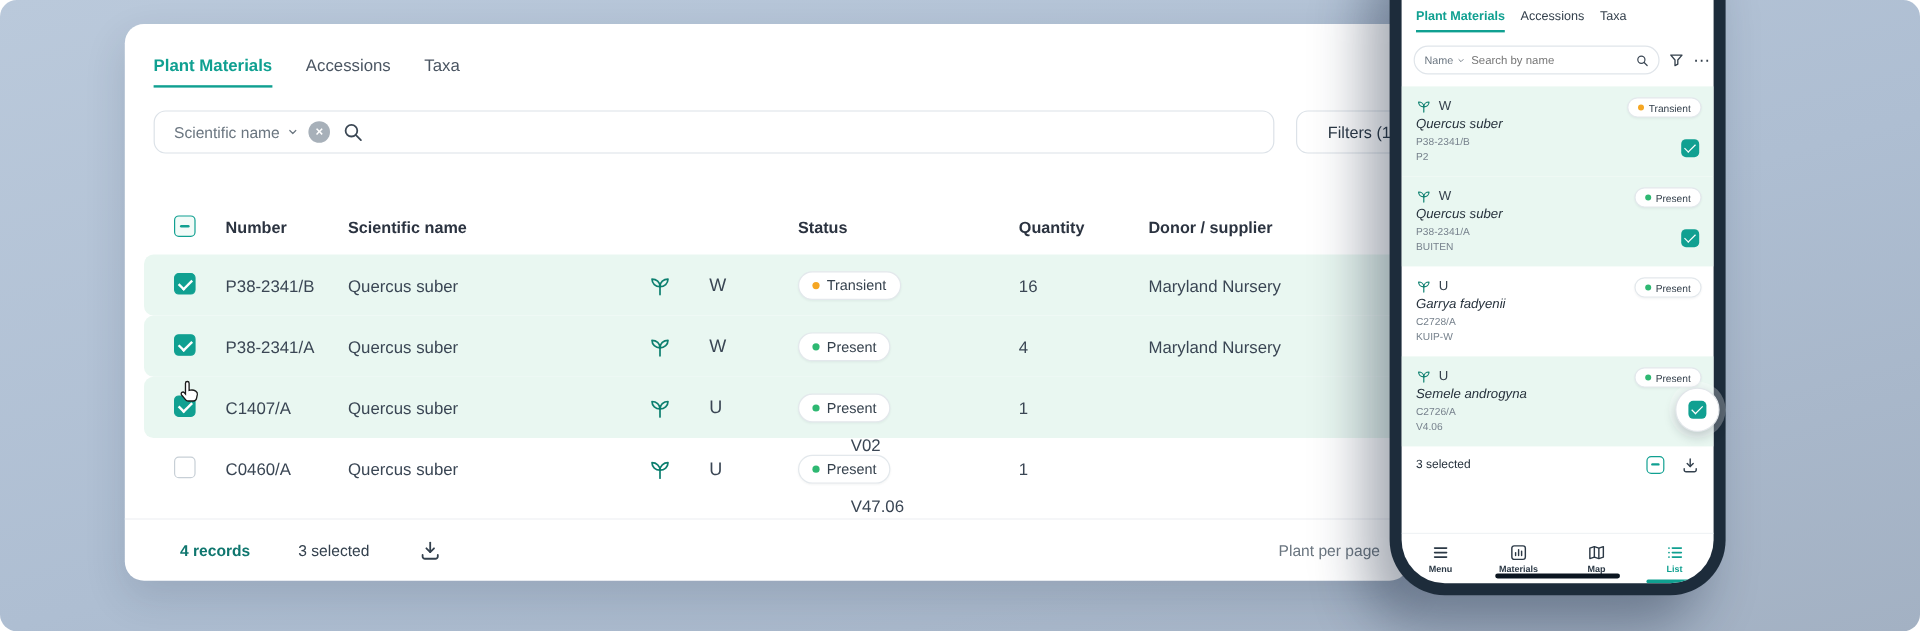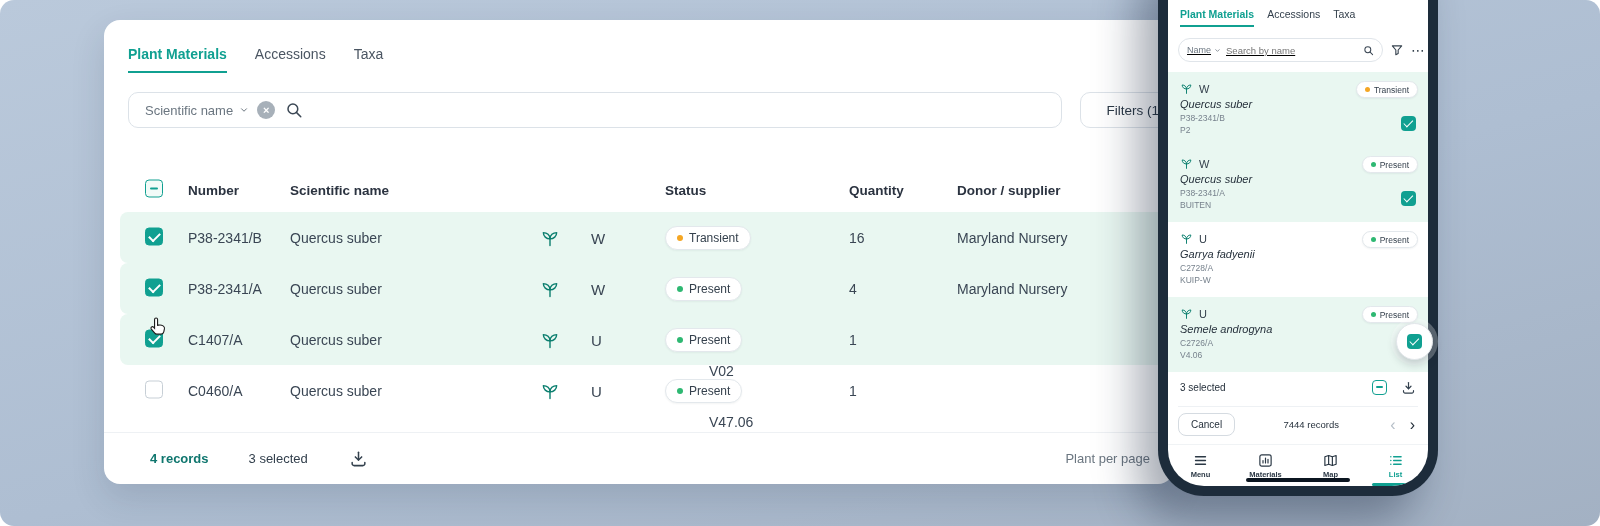--- a/index.html
+++ b/index.html
@@ -71,21 +71,21 @@
   .phone{position:absolute; left:1158px; top:-64px; width:280px; height:560px; background:var(--frame);
     border-radius:46px; padding:10px; box-shadow:-20px 26px 44px rgba(18,32,55,.38); z-index:5;}
   .screen{position:relative; width:260px; height:540px; background:#fff; border-radius:36px; overflow:hidden;}
 
   .m-tabs{position:absolute; top:62px; left:12px; display:flex; gap:13px;}
   .m-tab{font-size:10.5px; color:#35414d; padding-bottom:5px; cursor:pointer; white-space:nowrap;}
   .m-tab.active{color:var(--teal); font-weight:700; border-bottom:2px solid var(--teal);}
 
   .m-search-row{position:absolute; top:92px; left:10px; right:6px; display:flex; align-items:center; gap:7px;}
   .m-search{flex:1; height:24px; border:1px solid #e0e5ea; border-radius:12px; display:flex; align-items:center;
-    padding:0 8px; gap:5px; background:#fff;text-decoration:underline;}
+    padding:0 8px; gap:5px; background:#fff;}
   .m-search .msel{display:flex; align-items:center; gap:3px; font-size:9px; color:#6b7680; cursor:pointer; white-space:nowrap;}
   .m-search input{border:none; outline:none; flex:1; font-size:9.5px; color:#1f2937; min-width:10px;
     font-family:"Liberation Sans","DejaVu Sans",sans-serif;}
   .m-icon-btn{display:flex; align-items:center; justify-content:center; cursor:pointer; color:#35414d;}
   .m-more{font-size:14px; color:#35414d; letter-spacing:1px; cursor:pointer;}
 
   .m-item{position:absolute; left:0; right:0; height:75px;}
   .m-item.highlight{background:var(--mint);}
   .m-item .toprow{position:absolute; left:12px; top:10px; display:flex; align-items:center; gap:6px;}
   .m-item .letter{font-size:11px; color:#35414d;}
@@ -393,26 +393,20 @@
         <span class="gap"></span>
         <span class="m-icon-btn">
           <svg width="15" height="15" viewBox="0 0 24 24" fill="none" stroke="#33404d" stroke-width="1.9" stroke-linecap="round" stroke-linejoin="round">
               <path d="M12 4v10"></path>
               <path d="M8 10l4 4 4-4"></path>
               <path d="M4 17v1.5A2.5 2.5 0 0 0 6.5 21h11a2.5 2.5 0 0 0 2.5-2.5V17"></path>
             </svg>
         </span>
       </div>
 
-      <div class="m-pagination">
-        <button class="m-cancel">Cancel</button>
-        <span class="m-records">7444 records</span>
-        <span class="pg-prev"><span>‹</span></span>
-        <span class="pg-next"><span>›</span></span>
-      </div>
 
       <div class="m-nav">
         <div class="m-nav-item">
           <svg width="15" height="15" viewBox="0 0 24 24" fill="none" stroke="currentColor" stroke-width="2.1" stroke-linecap="round">
               <path d="M4 6h16M4 12h16M4 18h16"></path>
             </svg>
           <span class="nlabel">Menu</span>
         </div>
         <div class="m-nav-item">
           <svg width="15" height="15" viewBox="0 0 24 24" fill="none" stroke="currentColor" stroke-width="1.9" stroke-linecap="round">

